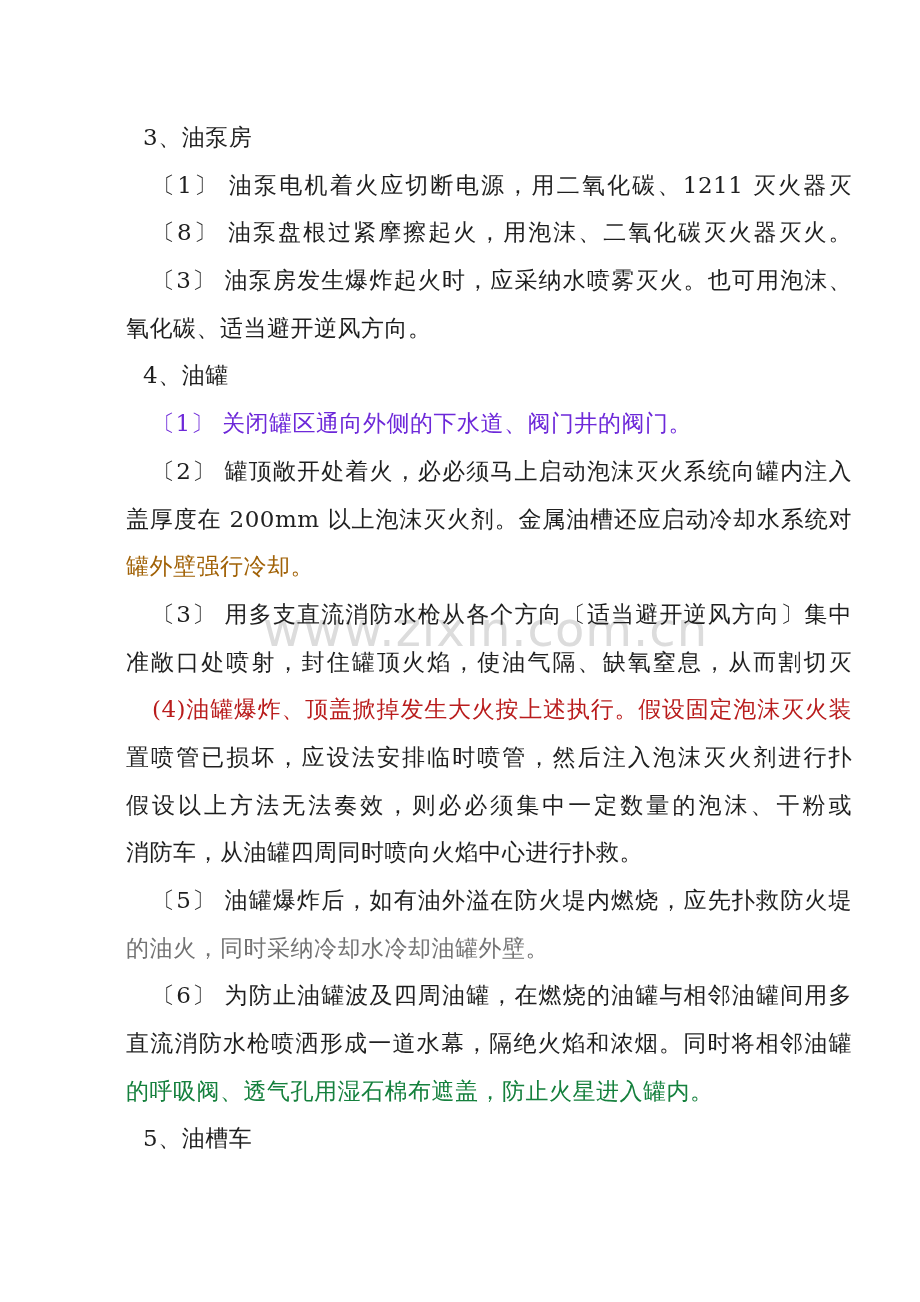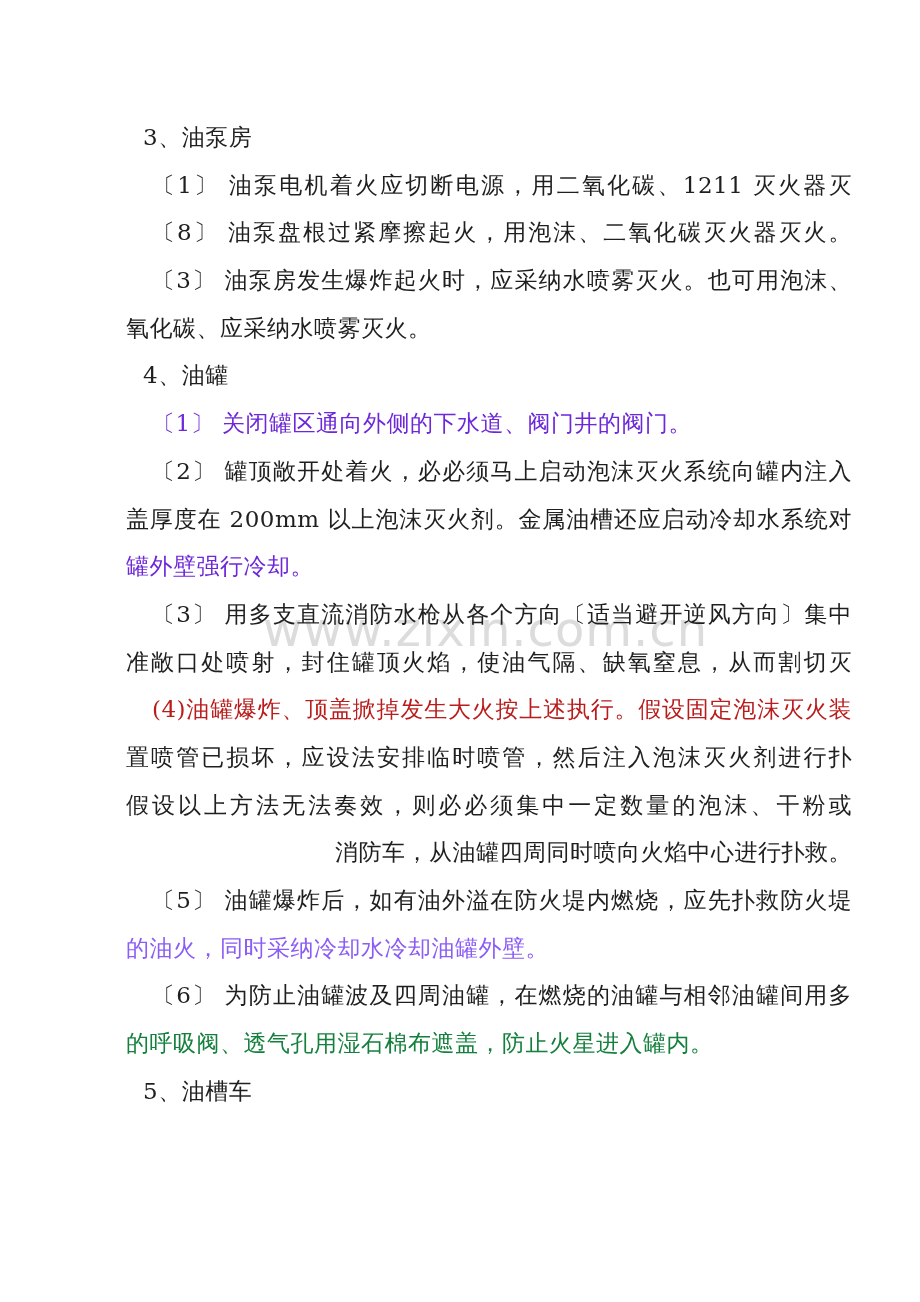--- a/index.html
+++ b/index.html
@@ -60,31 +60,32 @@
 </head>
 <body>
 
 <div class="page" style="background: rgb(255, 255, 255);">
   <div class="watermark" style="color: rgb(220, 220, 220);">www.zixin.com.cn</div>
   <div class="content" id="doc-body">
       <div class="line indent-heading" style="color: rgb(31, 31, 31);">3、油泵房</div>
       <div class="line stretch indent-item" style="color: rgb(31, 31, 31);">〔1〕 油泵电机着火应切断电源，用二氧化碳、1211 灭火器灭火。</div>
       <div class="line stretch indent-item" style="color: rgb(31, 31, 31);">〔8〕 油泵盘根过紧摩擦起火，用泡沫、二氧化碳灭火器灭火。</div>
       <div class="line stretch indent-item" style="color: rgb(31, 31, 31);">〔3〕 油泵房发生爆炸起火时，应采纳水喷雾灭火。也可用泡沫、二</div>
-      <div class="line" style="color: rgb(31, 31, 31);">氧化碳、应采纳水喷雾灭火。</div>
+      <div class="line" style="color: rgb(31, 31, 31);">氧化碳、适当避开逆风方向。</div>
       <div class="line indent-heading" style="color: rgb(31, 31, 31);">4、油罐</div>
       <div class="line indent-item" style="color: #6d28d9;">〔1〕 关闭罐区通向外侧的下水道、阀门井的阀门。</div>
       <div class="line stretch indent-item" style="color: rgb(31, 31, 31);">〔2〕 罐顶敞开处着火，必必须马上启动泡沫灭火系统向罐内注入覆</div>
       <div class="line stretch" style="color: rgb(31, 31, 31);">盖厚度在 200mm 以上泡沫灭火剂。金属油槽还应启动冷却水系统对油</div>
-      <div class="line" style="color: #6d28d9;">罐外壁强行冷却。</div>
+      <div class="line" style="color: #a16207;">罐外壁强行冷却。</div>
       <div class="line stretch indent-item" style="color: rgb(31, 31, 31);">〔3〕 用多支直流消防水枪从各个方向〔适当避开逆风方向〕集中对</div>
       <div class="line stretch" style="color: rgb(31, 31, 31);">准敞口处喷射，封住罐顶火焰，使油气隔、缺氧窒息，从而割切灭火。</div>
       <div class="line stretch indent-item" style="color: #b91c1c;">(4)油罐爆炸、顶盖掀掉发生大火按上述执行。假设固定泡沫灭火装</div>
       <div class="line stretch" style="color: rgb(31, 31, 31);">置喷管已损坏，应设法安排临时喷管，然后注入泡沫灭火剂进行扑救。</div>
       <div class="line stretch" style="color: rgb(31, 31, 31);">假设以上方法无法奏效，则必必须集中一定数量的泡沫、干粉或 1211</div>
-      <div class="line" style="color: rgb(31, 31, 31); text-align: right;">消防车，从油罐四周同时喷向火焰中心进行扑救。</div>
+      <div class="line" style="color: rgb(31, 31, 31);">消防车，从油罐四周同时喷向火焰中心进行扑救。</div>
       <div class="line stretch indent-item" style="color: rgb(31, 31, 31);">〔5〕 油罐爆炸后，如有油外溢在防火堤内燃烧，应先扑救防火堤内</div>
-      <div class="line" style="color: #8b5cf6;">的油火，同时采纳冷却水冷却油罐外壁。</div>
+      <div class="line" style="color: #737373;">的油火，同时采纳冷却水冷却油罐外壁。</div>
       <div class="line stretch indent-item" style="color: rgb(31, 31, 31);">〔6〕 为防止油罐波及四周油罐，在燃烧的油罐与相邻油罐间用多只</div>
+      <div class="line stretch" style="color: rgb(31, 31, 31);">直流消防水枪喷洒形成一道水幕，隔绝火焰和浓烟。同时将相邻油罐</div>
       <div class="line" style="color: #15803d;">的呼吸阀、透气孔用湿石棉布遮盖，防止火星进入罐内。</div>
       <div class="line indent-heading" style="color: rgb(31, 31, 31);">5、油槽车</div>
     </div>
 </div>
 
 </body></html>

